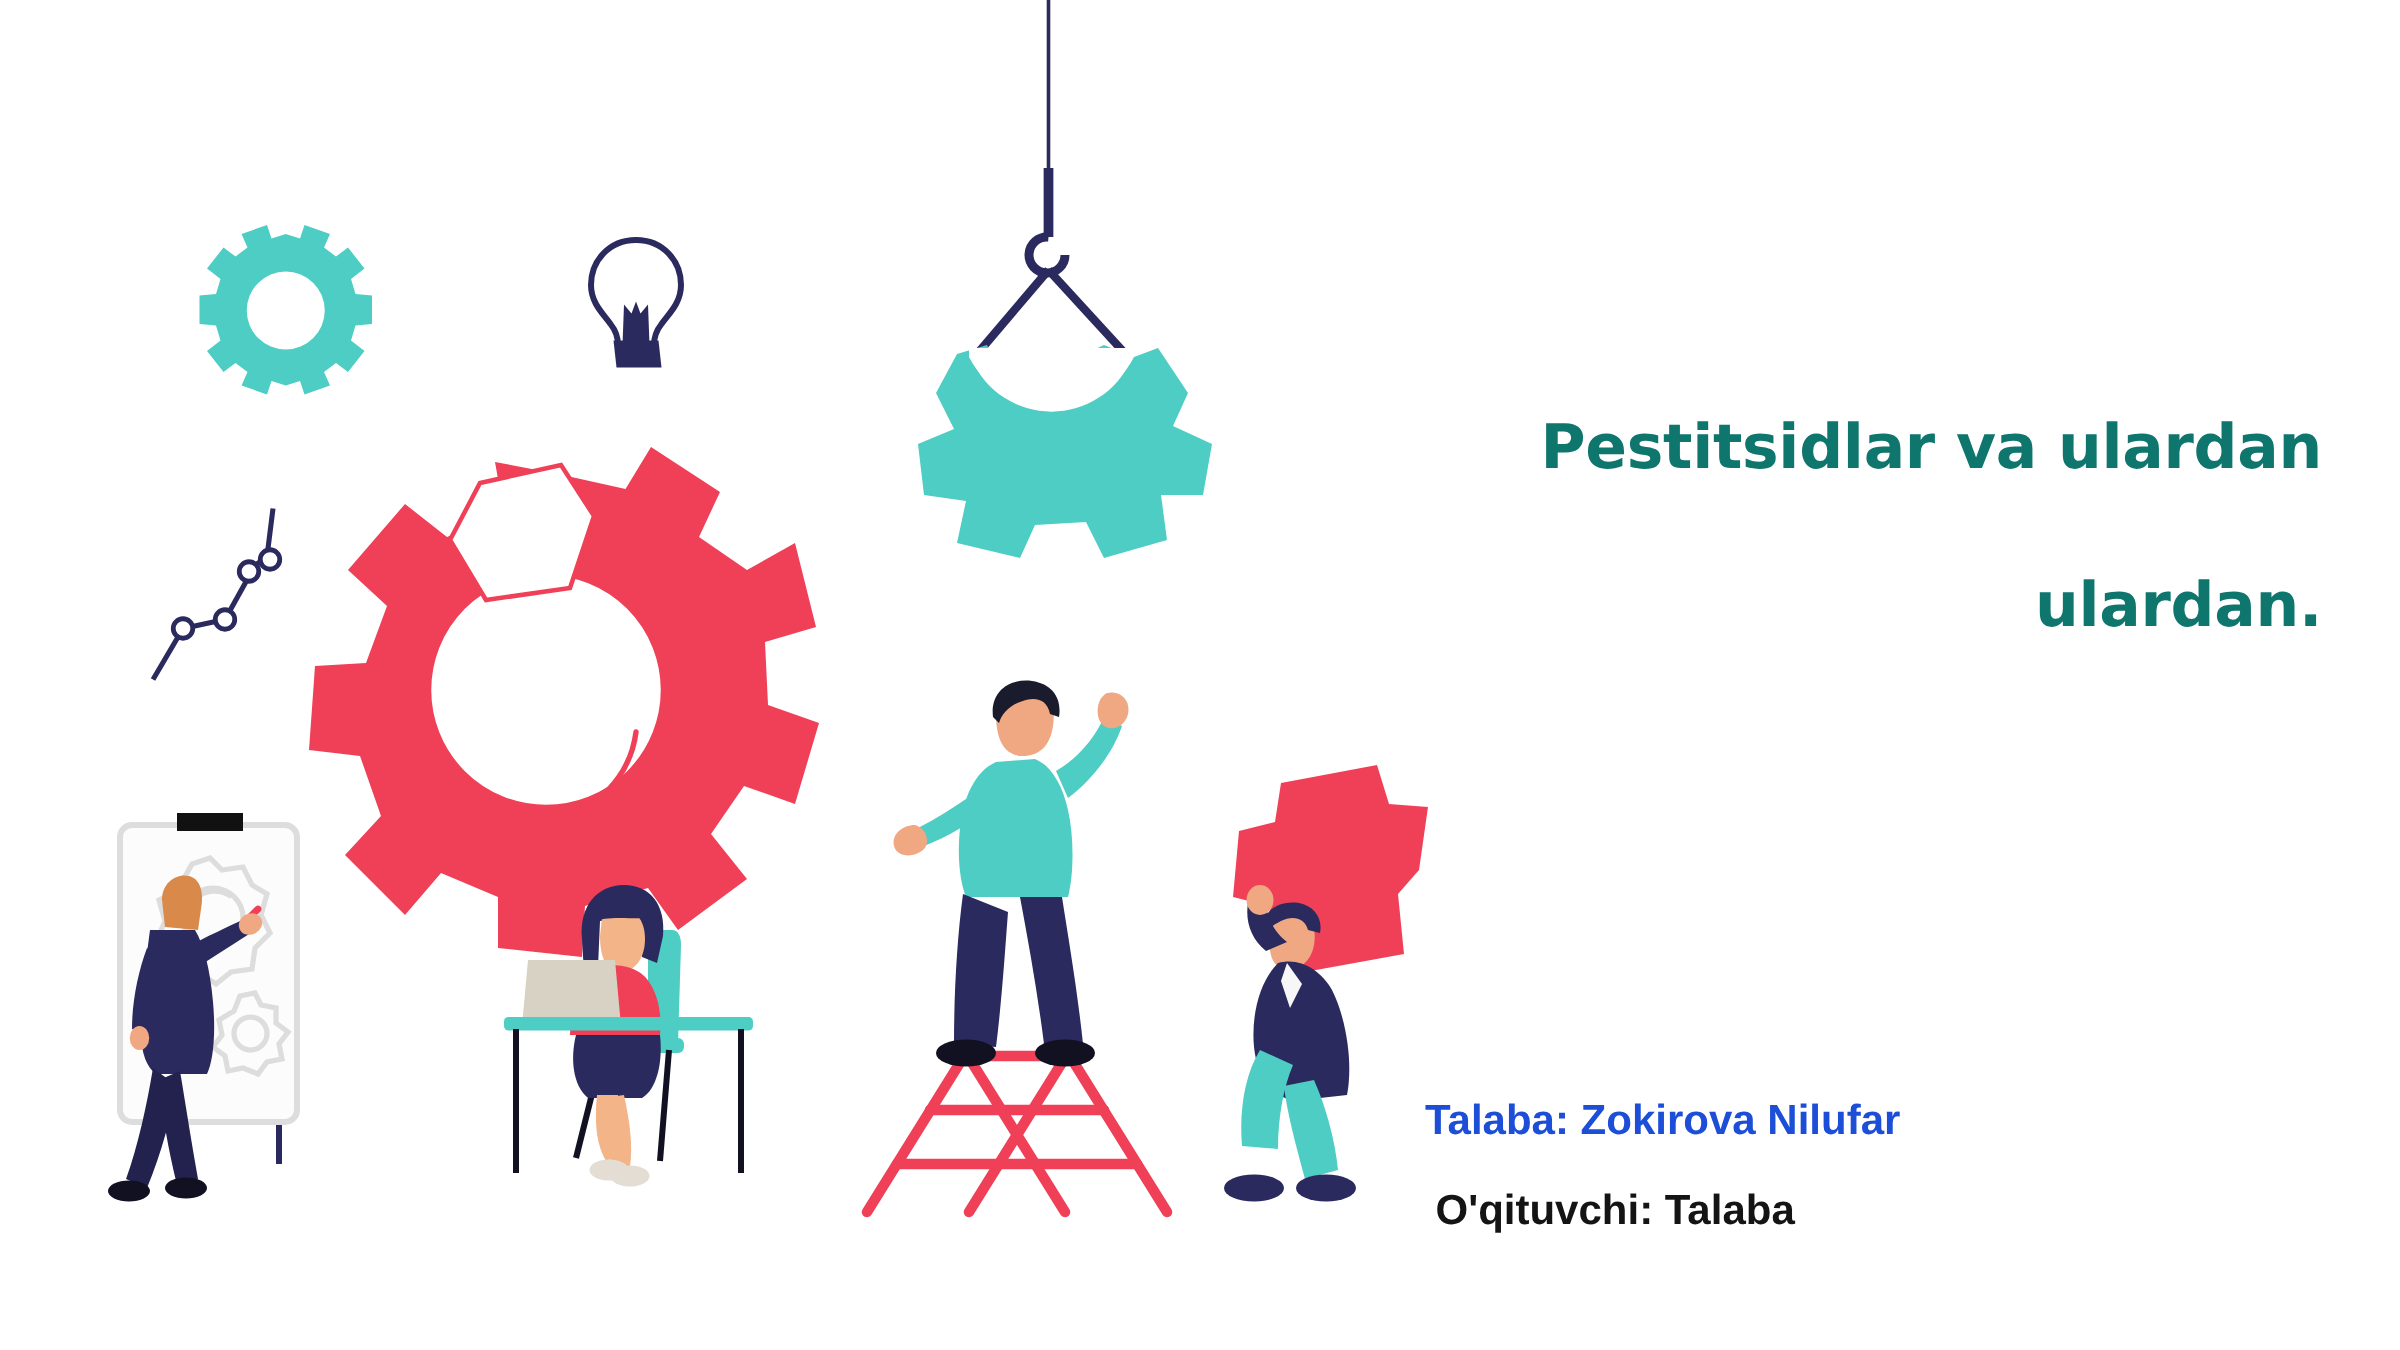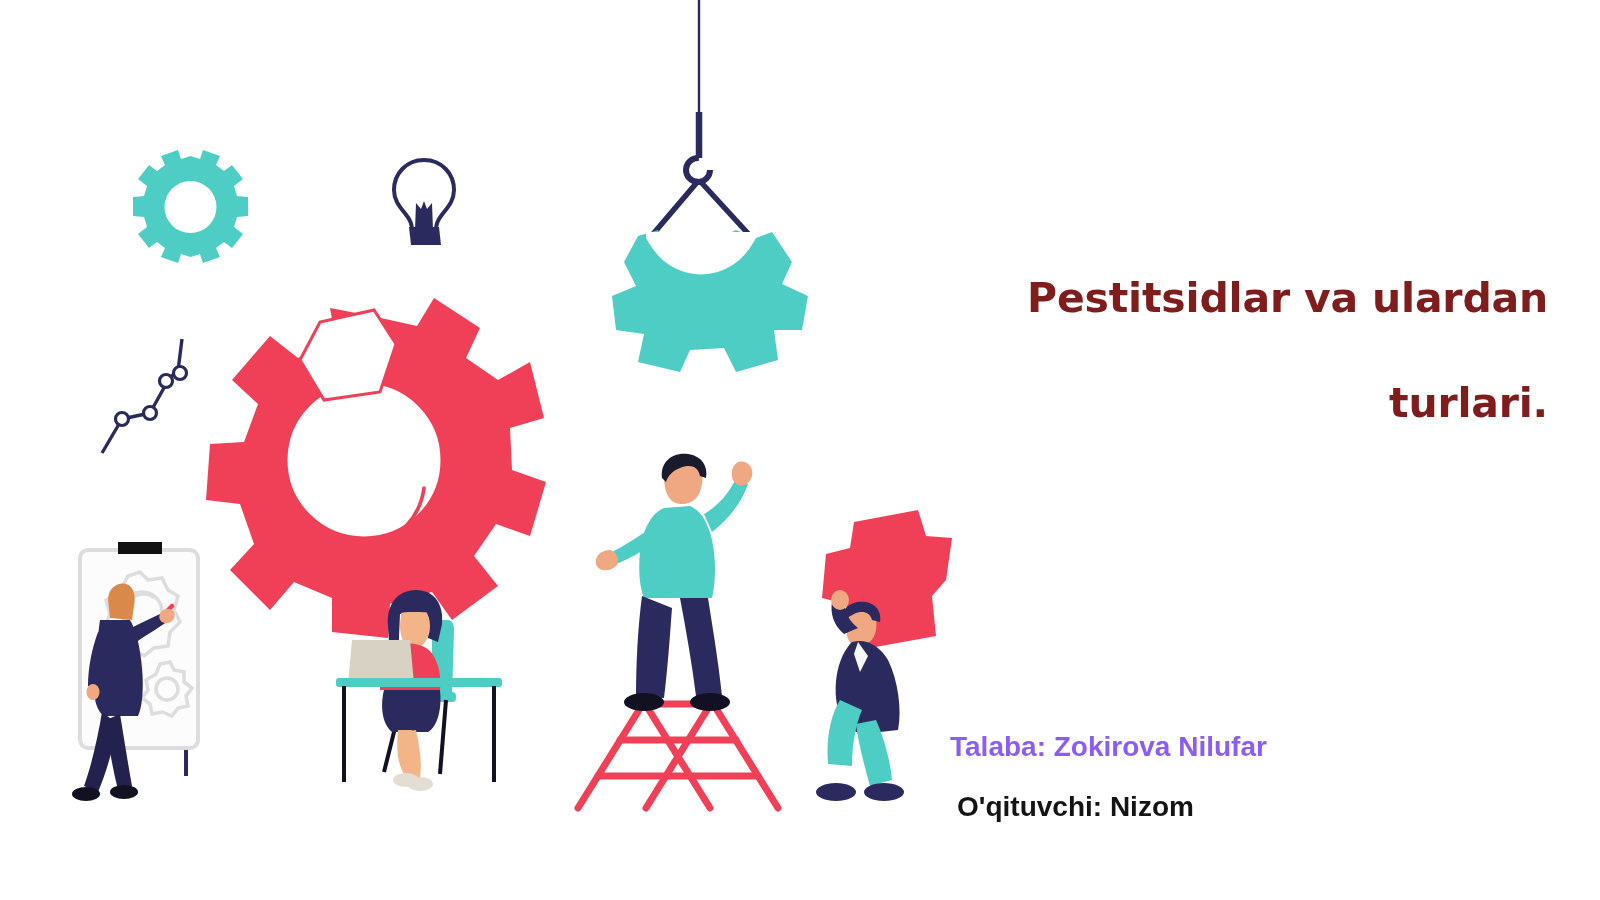--- a/index.html
+++ b/index.html
@@ -20,31 +20,31 @@
   #title {
     position: absolute;
     left: 900px;
     top: 272px;
     width: 648px;
     text-align: right;
     font-family: "DejaVu Sans", sans-serif;
     font-weight: bold;
     font-size: 41px;
     line-height: 1.28;
-    color: #7f1d1d;
+    color: #0f766e;
     letter-spacing: -0.2px;
   }
   #student-line {
     position: absolute;
     left: 950px;
     top: 731px;
     font-family: "Liberation Sans", sans-serif;
     font-weight: bold;
     font-size: 28px;
-    color: #8b5cf6;
+    color: #1d4ed8;
     white-space: nowrap;
   }
   #teacher-line {
     position: absolute;
     left: 957px;
     top: 791px;
     font-family: "Liberation Sans", sans-serif;
     font-weight: bold;
     font-size: 28px;
     color: #141414;
@@ -253,19 +253,19 @@
       <path d="M70 216 C78 234 84 256 86 276 L64 282 C58 260 52 238 50 220 Z" fill="#4ECDC4"></path>
 
       <ellipse cx="30" cy="288" rx="20" ry="9" fill="#2B2A5E"></ellipse>
       <ellipse cx="78" cy="288" rx="20" ry="9" fill="#2B2A5E"></ellipse>
     </svg>
   </div>
 
   <div id="title">
     <span>Pestitsidlar va ulardan</span><br>
     <br>
-    <span>turlari.</span>
+    <span>ulardan.</span>
   </div>
 
   <div id="student-line">Talaba: Zokirova Nilufar</div>
-  <div id="teacher-line">O'qituvchi: Nizom</div>
+  <div id="teacher-line">O'qituvchi: Talaba</div>
 
 </div>
 
 </body></html>

